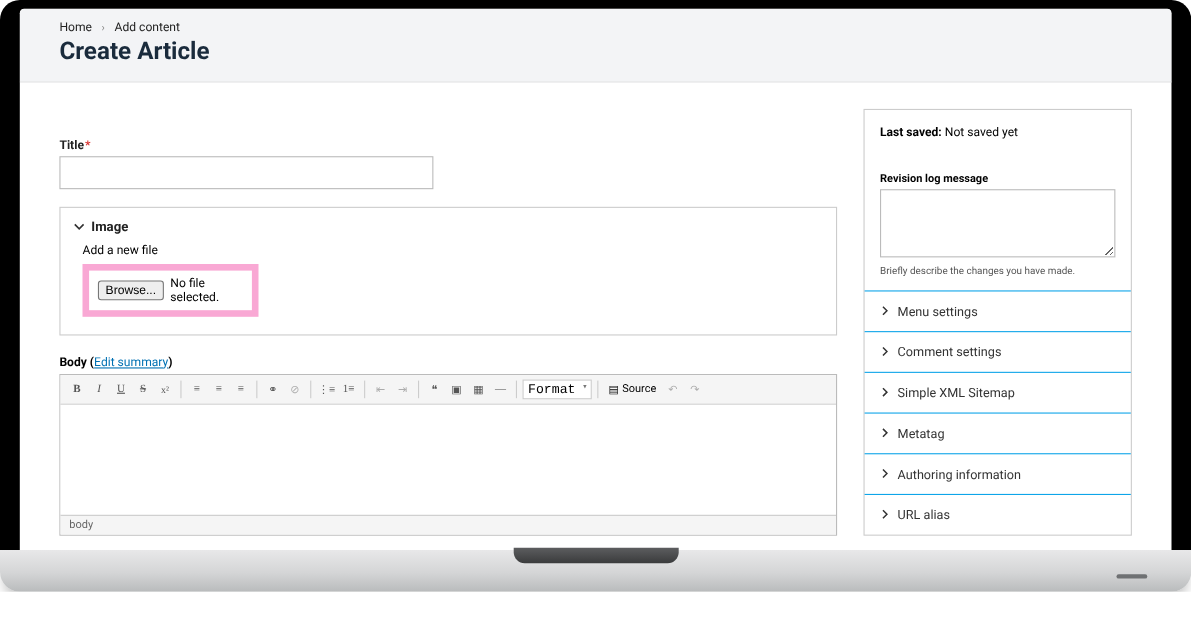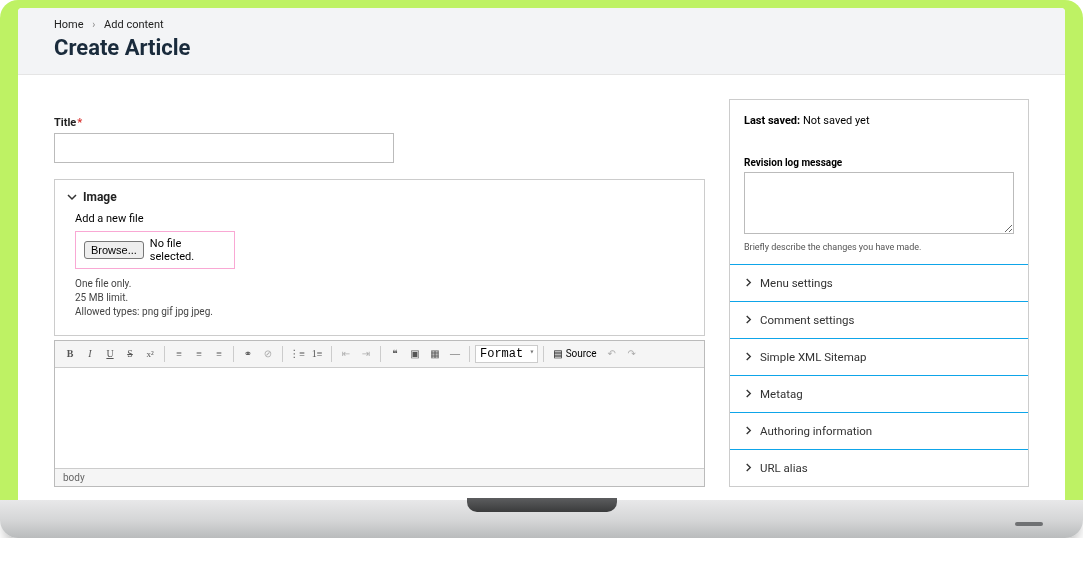--- a/index.html
+++ b/index.html
@@ -9,21 +9,21 @@
   display: flex;
   justify-content: center;
   align-items: flex-start;
   padding-top: 0;
 }
 .laptop {
   width: 1083px;
   position: relative;
 }
 .screen-bezel {
-  background: #bef264;
+  background: #000000;
   padding: 8px 18px 0 18px;
   border-radius: 18px 18px 0 0;
   position: relative;
   height: 500px;
   overflow: hidden;
 }
 .screen {
   background: #fff;
   width: 100%;
   height: 100%;
@@ -72,21 +72,21 @@
   font-weight: 700;
   color: #1a2b3c;
 }
 .content {
   display: flex;
   padding: 24px 36px;
   gap: 24px;
   align-items: flex-end;
 }
 .main-col { flex: 1; min-width: 0; }
-.side-col { width: 300px; }
+.side-col { width: 244px; }
 .field-label {
   font-size: 11px;
   font-weight: 700;
   color: #222;
   margin-bottom: 4px;
   display: block;
 }
 .req { color: #d8322f; margin-left: 1px; }
 .text-input {
   width: 340px;
@@ -107,21 +107,21 @@
   padding: 10px 12px 8px 12px;
   display: flex;
   align-items: center;
   gap: 6px;
   cursor: pointer;
 }
 .fieldset-legend svg { width: 10px; height: 10px; }
 .fieldset-body { padding: 0 20px 16px 20px; }
 .sub-label { font-size: 11px; font-weight: 400; margin-bottom: 6px; display: block; }
 .file-widget {
-  border: 1px solid #f9a8d4;
+  border: 6px solid #f9a8d4;
   padding: 5px 8px;
   display: inline-flex;
   align-items: center;
   gap: 6px;
   font-size: 11px;
   width: 160px;
 }
 .browse-btn {
   font-size: 11px;
   padding: 2px 6px;
@@ -260,28 +260,27 @@
                   <path d="M1 3 L5 7 L9 3" stroke="#333" stroke-width="1.5" fill="none"></path>
                 </svg>
               <span>Image</span>
             </div>
             <div class="fieldset-body">
               <label class="sub-label">Add a new file</label>
               <div class="file-widget">
                 <button class="browse-btn">Browse...</button>
                 <span>No file selected.</span>
               </div>
-              <div class="help-text">
-                <div>One file only.</div>
-                <div>25 MB limit.</div>
-                <div>Allowed types: png gif jpg jpeg.</div>
-              </div>
             </div>
           </div>
 
+          <div class="body-label-row">
+            <span>Body</span>
+            (<a href="#">Edit summary</a>)
+          </div>
 
           <div class="editor">
             <div class="toolbar">
               <span class="tb-btn">
                   <b>B</b>
                 </span>
               <span class="tb-btn">
                   <i>I</i>
                 </span>
               <span class="tb-btn">

